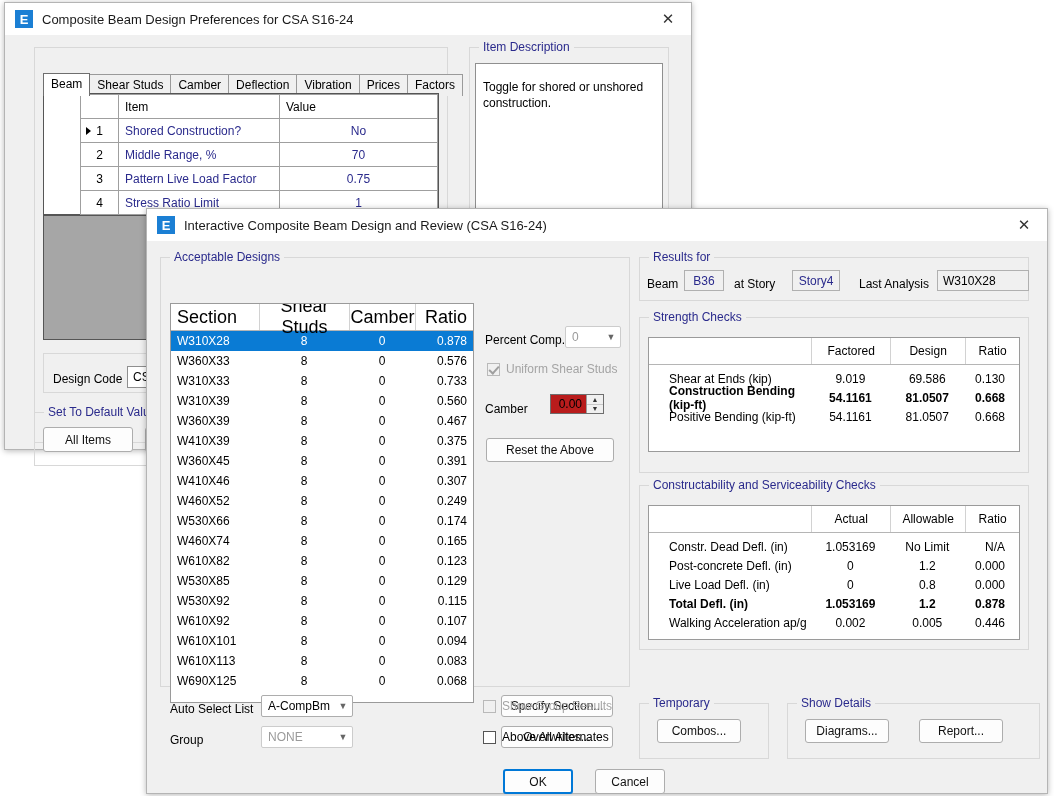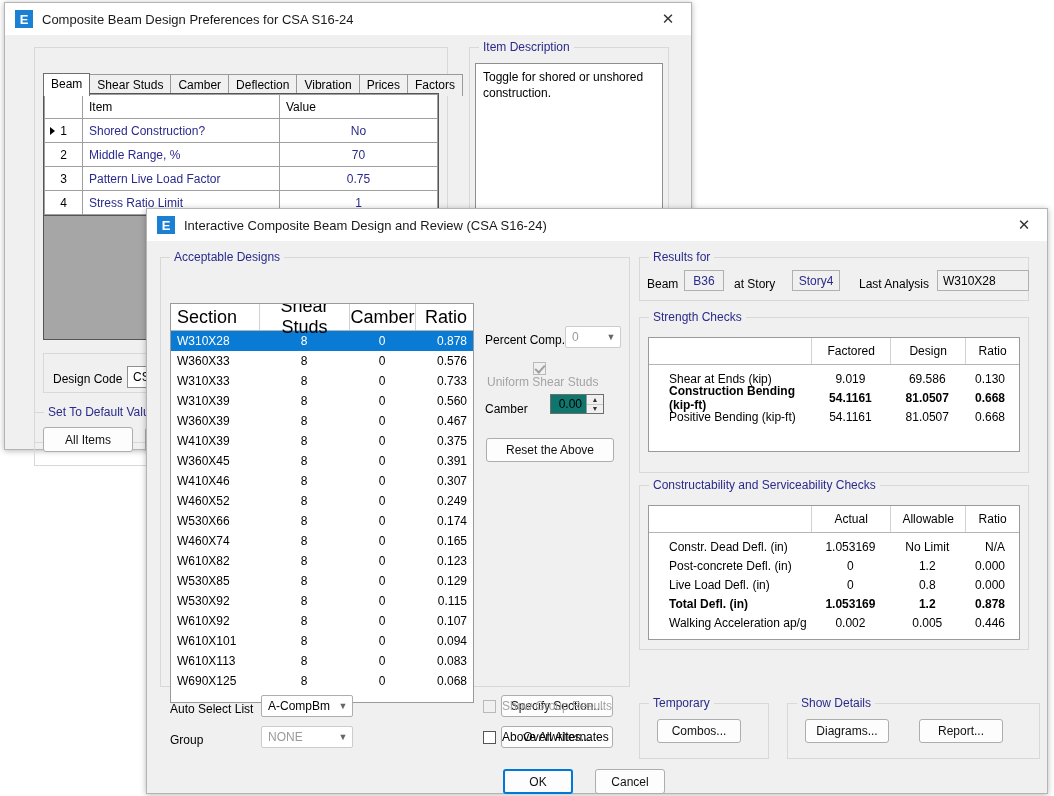--- a/index.html
+++ b/index.html
@@ -140,21 +140,21 @@
     box-sizing:border-box;display:flex;align-items:center;
     padding-left:6px;font-size:12px;
   }
   .combo .cval{flex:1;white-space:nowrap;overflow:hidden;}
   .combo.disabled{background:#fff;color:#9a9a9a;border-color:#cccccc;}
   .combo .chev{
     width:18px;display:flex;align-items:center;justify-content:center;color:#666;
     font-size:9px;
   }
   .spin{
-    position:absolute;background:#0f766e;border:1px solid #6e6e6e;
+    position:absolute;background:#b91c1c;border:1px solid #6e6e6e;
     box-sizing:border-box;display:flex;align-items:center;
   }
   .spin .sval{flex:1;text-align:right;padding-right:4px;font-size:12px;}
   .spin .sbtns{
     width:16px;height:100%;display:flex;flex-direction:column;
     border-left:1px solid #9a9a9a;
   }
   .spin .sbtns > div{
     flex:1;display:flex;align-items:center;justify-content:center;
     font-size:7px;color:#333;background:#f0f0f0;
@@ -230,21 +230,21 @@
     <div class="tabstrip" style="left:38px;top:38px;">
       <div class="tab active">Beam</div>
       <div class="tab">Shear Studs</div>
       <div class="tab">Camber</div>
       <div class="tab">Deflection</div>
       <div class="tab">Vibration</div>
       <div class="tab">Prices</div>
       <div class="tab">Factors</div>
     </div>
 
-    <div class="gridtable" style="left:38px;top:58px;width:396px;height:122px;">
+    <div class="gridtable" style="left:38px;top:58px;width:396px;height:122px;padding-left:36px;">
       <table>
         <tbody>
             <tr>
           <th class="c-rownum"></th>
           <th>Item</th>
           <th style="width:158px;">Value</th>
         </tr>
         <tr>
           <td class="c-rownum rowarrow">1</td>
           <td class="c-item">Shored Construction?</td>
@@ -277,21 +277,21 @@
 
     <div class="group" style="left:29px;top:377px;width:414px;height:54px;">
       <div class="glabel">Set To Default Values</div>
     </div>
     <div class="btn" style="left:38px;top:392px;width:90px;height:25px;">All Items</div>
     <div class="btn" style="left:140px;top:392px;width:90px;height:25px;"></div>
 
     <div class="group" style="left:464px;top:12px;width:200px;height:170px;">
       <div class="glabel">Item Description</div>
     </div>
-    <div class="tbox" style="left:470px;top:28px;width:188px;height:150px;align-items:flex-start;padding:5px 7px;line-height:16px;display:block;">Toggle for shored or unshored construction.</div>
+    <div class="tbox" style="left:470px;top:28px;width:188px;height:150px;align-items:flex-start;padding:15px 7px;line-height:16px;display:block;">Toggle for shored or unshored construction.</div>
   </div>
 </div>
 
 <div class="window" style="left:146px;top:208px;width:902px;height:586px;">
   <div class="titlebar">
     <div class="app-icon">E</div>
     <div class="title-text">Interactive Composite Beam Design and Review (CSA S16-24)</div>
     <div class="close-btn">✕</div>
   </div>
 
@@ -418,21 +418,21 @@
         <div class="w-ratio">0.068</div>
       </div>
     </div>
 
     <div class="lbl" style="left:338px;top:92px;">Percent Comp.</div>
     <div class="combo disabled" style="left:418px;top:85px;width:56px;height:22px;">
       <div class="cval">0</div>
       <div class="chev">▼</div>
     </div>
 
-    <div class="chk disabled checked" style="left:340px;top:121px;flex-direction:column;">
+    <div class="chk disabled checked" style="left:340px;top:121px;">
       <div class="box"></div>
       <span>Uniform Shear Studs</span>
     </div>
 
     <div class="lbl" style="left:338px;top:161px;">Camber</div>
     <div class="spin" style="left:403px;top:153px;width:54px;height:20px;">
       <div class="sval">0.00</div>
       <div class="sbtns">
         <div>▲</div>
         <div>▼</div>

